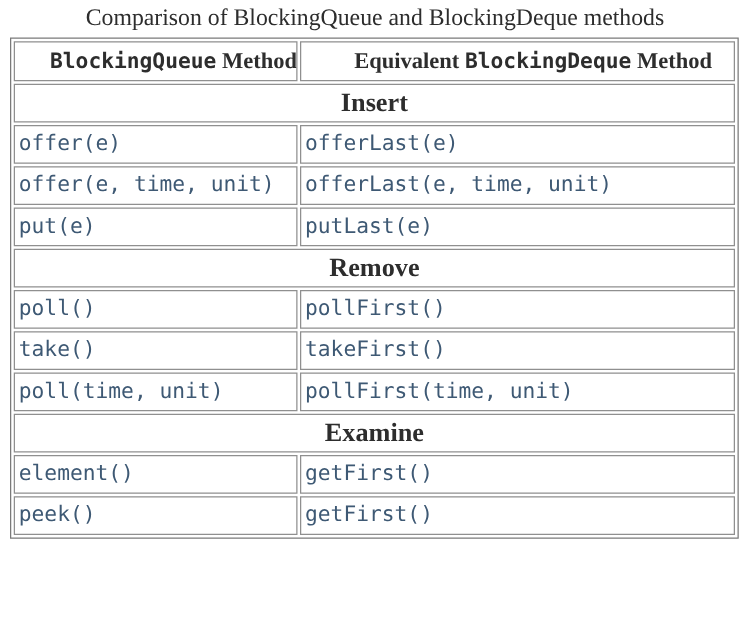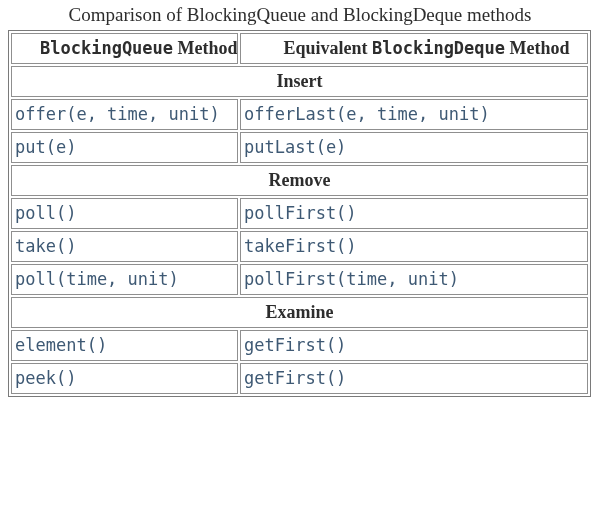--- a/index.html
+++ b/index.html
@@ -63,21 +63,21 @@
     font-weight: bold;
   }
   th .serif {
     font-family: "Liberation Serif", serif;
     font-size: 18px;
     font-weight: bold;
   }
   td.section-cell {
     text-align: center;
     font-family: "Liberation Serif", serif;
-    font-size: 18px;
+    font-size: 21px;
     font-weight: bold;
     line-height: 21px;
     color: var(--heading-color);
   }
   td.code {
     font-family: "DejaVu Sans Mono", monospace;
     font-size: 17px;
     line-height: 21px;
     color: var(--code-color);
   }
@@ -95,20 +95,24 @@
     </colgroup>
     <thead>
       <tr id="header-row">
           <th><span class="mono">BlockingQueue</span><span class="serif"> Method</span></th>
           <th><span class="serif">Equivalent </span><span class="mono">BlockingDeque</span><span class="serif"> Method</span></th>
         </tr>
     </thead>
     <tbody id="table-body">
         <tr>
           <td colspan="2" class="section-cell">Insert</td>
+        </tr>
+        <tr>
+          <td class="code">offer(e)</td>
+          <td class="code">offerLast(e)</td>
         </tr>
         <tr>
           <td class="code">offer(e, time, unit)</td>
           <td class="code">offerLast(e, time, unit)</td>
         </tr>
         <tr>
           <td class="code">put(e)</td>
           <td class="code">putLast(e)</td>
         </tr>
         <tr>

